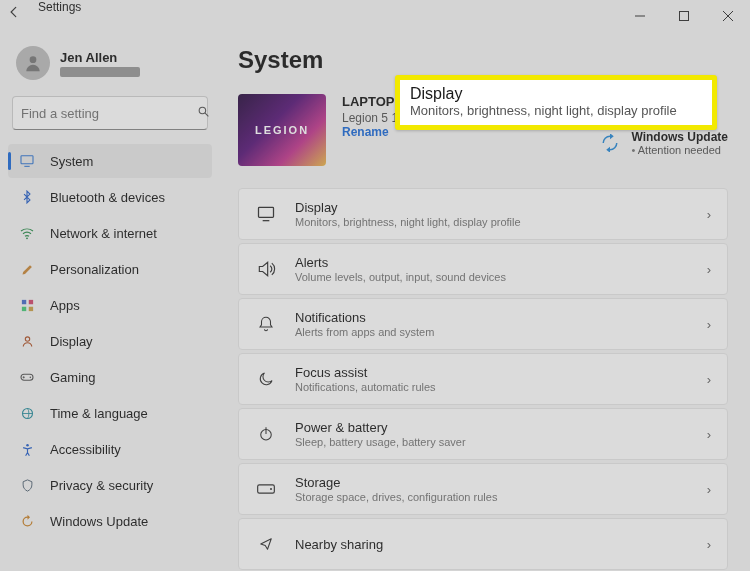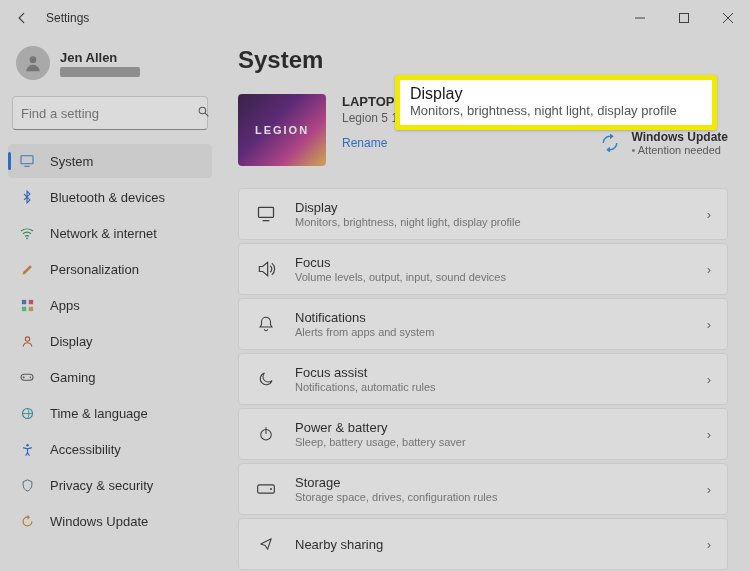--- a/index.html
+++ b/index.html
@@ -13,22 +13,22 @@
     font-size: 13px;
   }
   
   .dim {
     position: absolute; inset: 0;
     background: rgba(107,107,107,0.22);
     pointer-events: none;
     z-index: 50;
   }
   .titlebar {
-    height: 36px; display: flex; align-items: center;
-    padding-left: 10px;
+    height: 36px; display: flex; 
+    padding-left: 2px;
   }
   .back {
     width: 24px; height: 24px; display: flex; align-items: center; justify-content: center;
     color: #333; font-size: 14px; border-radius: 4px;
     cursor: default;
   }
   .titlebar .label { margin-left: 12px; font-size: 12px; }
   .win-btns { margin-left: auto; display: flex; }
   .win-btn {
     width: 44px; height: 32px; display: flex; align-items: center; justify-content: center;
@@ -110,21 +110,21 @@
   }
   .device-img {
     width: 88px; height: 72px; border-radius: 4px;
     background: linear-gradient(135deg,#2b1140,#5a1a7a 40%,#c23a8f 70%,#e9b84a);
     position:relative; overflow:hidden;
     display:flex;align-items:center;justify-content:center;
   }
   .device-img span{ font-family:sans-serif; font-weight:700; letter-spacing:2px; font-size:11px; color:#fff; }
   .device-info .dev-name { font-weight: 600; font-size: 13px; }
   .device-info .dev-model { font-size: 12px; color: #555; margin-top:2px;}
-  .device-info .rename { font-size: 12px; color: #1f6cd8; margin-top:11px; }
+  .device-info .rename { font-size: 12px; color: #1f6cd8; margin-top:0;font-weight:bold; }
 
   .status-col { margin-left: auto; display:flex; flex-direction:column; gap:10px; }
   .status {
     display: flex; align-items: center; gap: 10px;
   }
   .status .ic { width:22px;height:22px; display:flex;align-items:center;justify-content:center;}
   .status .t1 { font-weight:600; font-size:12px; }
   .status .t2 { font-size:11px; color:#555; }
   .bullet::before{content:"• "; color:#777;}
 
@@ -365,21 +365,21 @@
           </div>
         <span class="chev">›</span>
       </div>
       <div class="card">
         <span class="ic">
             <svg width="20" height="20" viewBox="0 0 24 24">
               <path d="M4 9v6h4l6 5V4l-6 5H4zM17 8a5 5 0 010 8M19 5a9 9 0 010 14" stroke="#333" fill="none" stroke-width="1.4"></path>
             </svg>
           </span>
         <div class="txt">
-            <div class="t1">Focus</div>
+            <div class="t1">Alerts</div>
             <div class="t2">Volume levels, output, input, sound devices</div>
           </div>
         <span class="chev">›</span>
       </div>
       <div class="card">
         <span class="ic">
             <svg width="18" height="18" viewBox="0 0 24 24">
               <path d="M12 3a6 6 0 00-6 6v4l-2 3h16l-2-3V9a6 6 0 00-6-6zM10 19a2 2 0 004 0" stroke="#333" fill="none" stroke-width="1.4"></path>
             </svg>
           </span>

